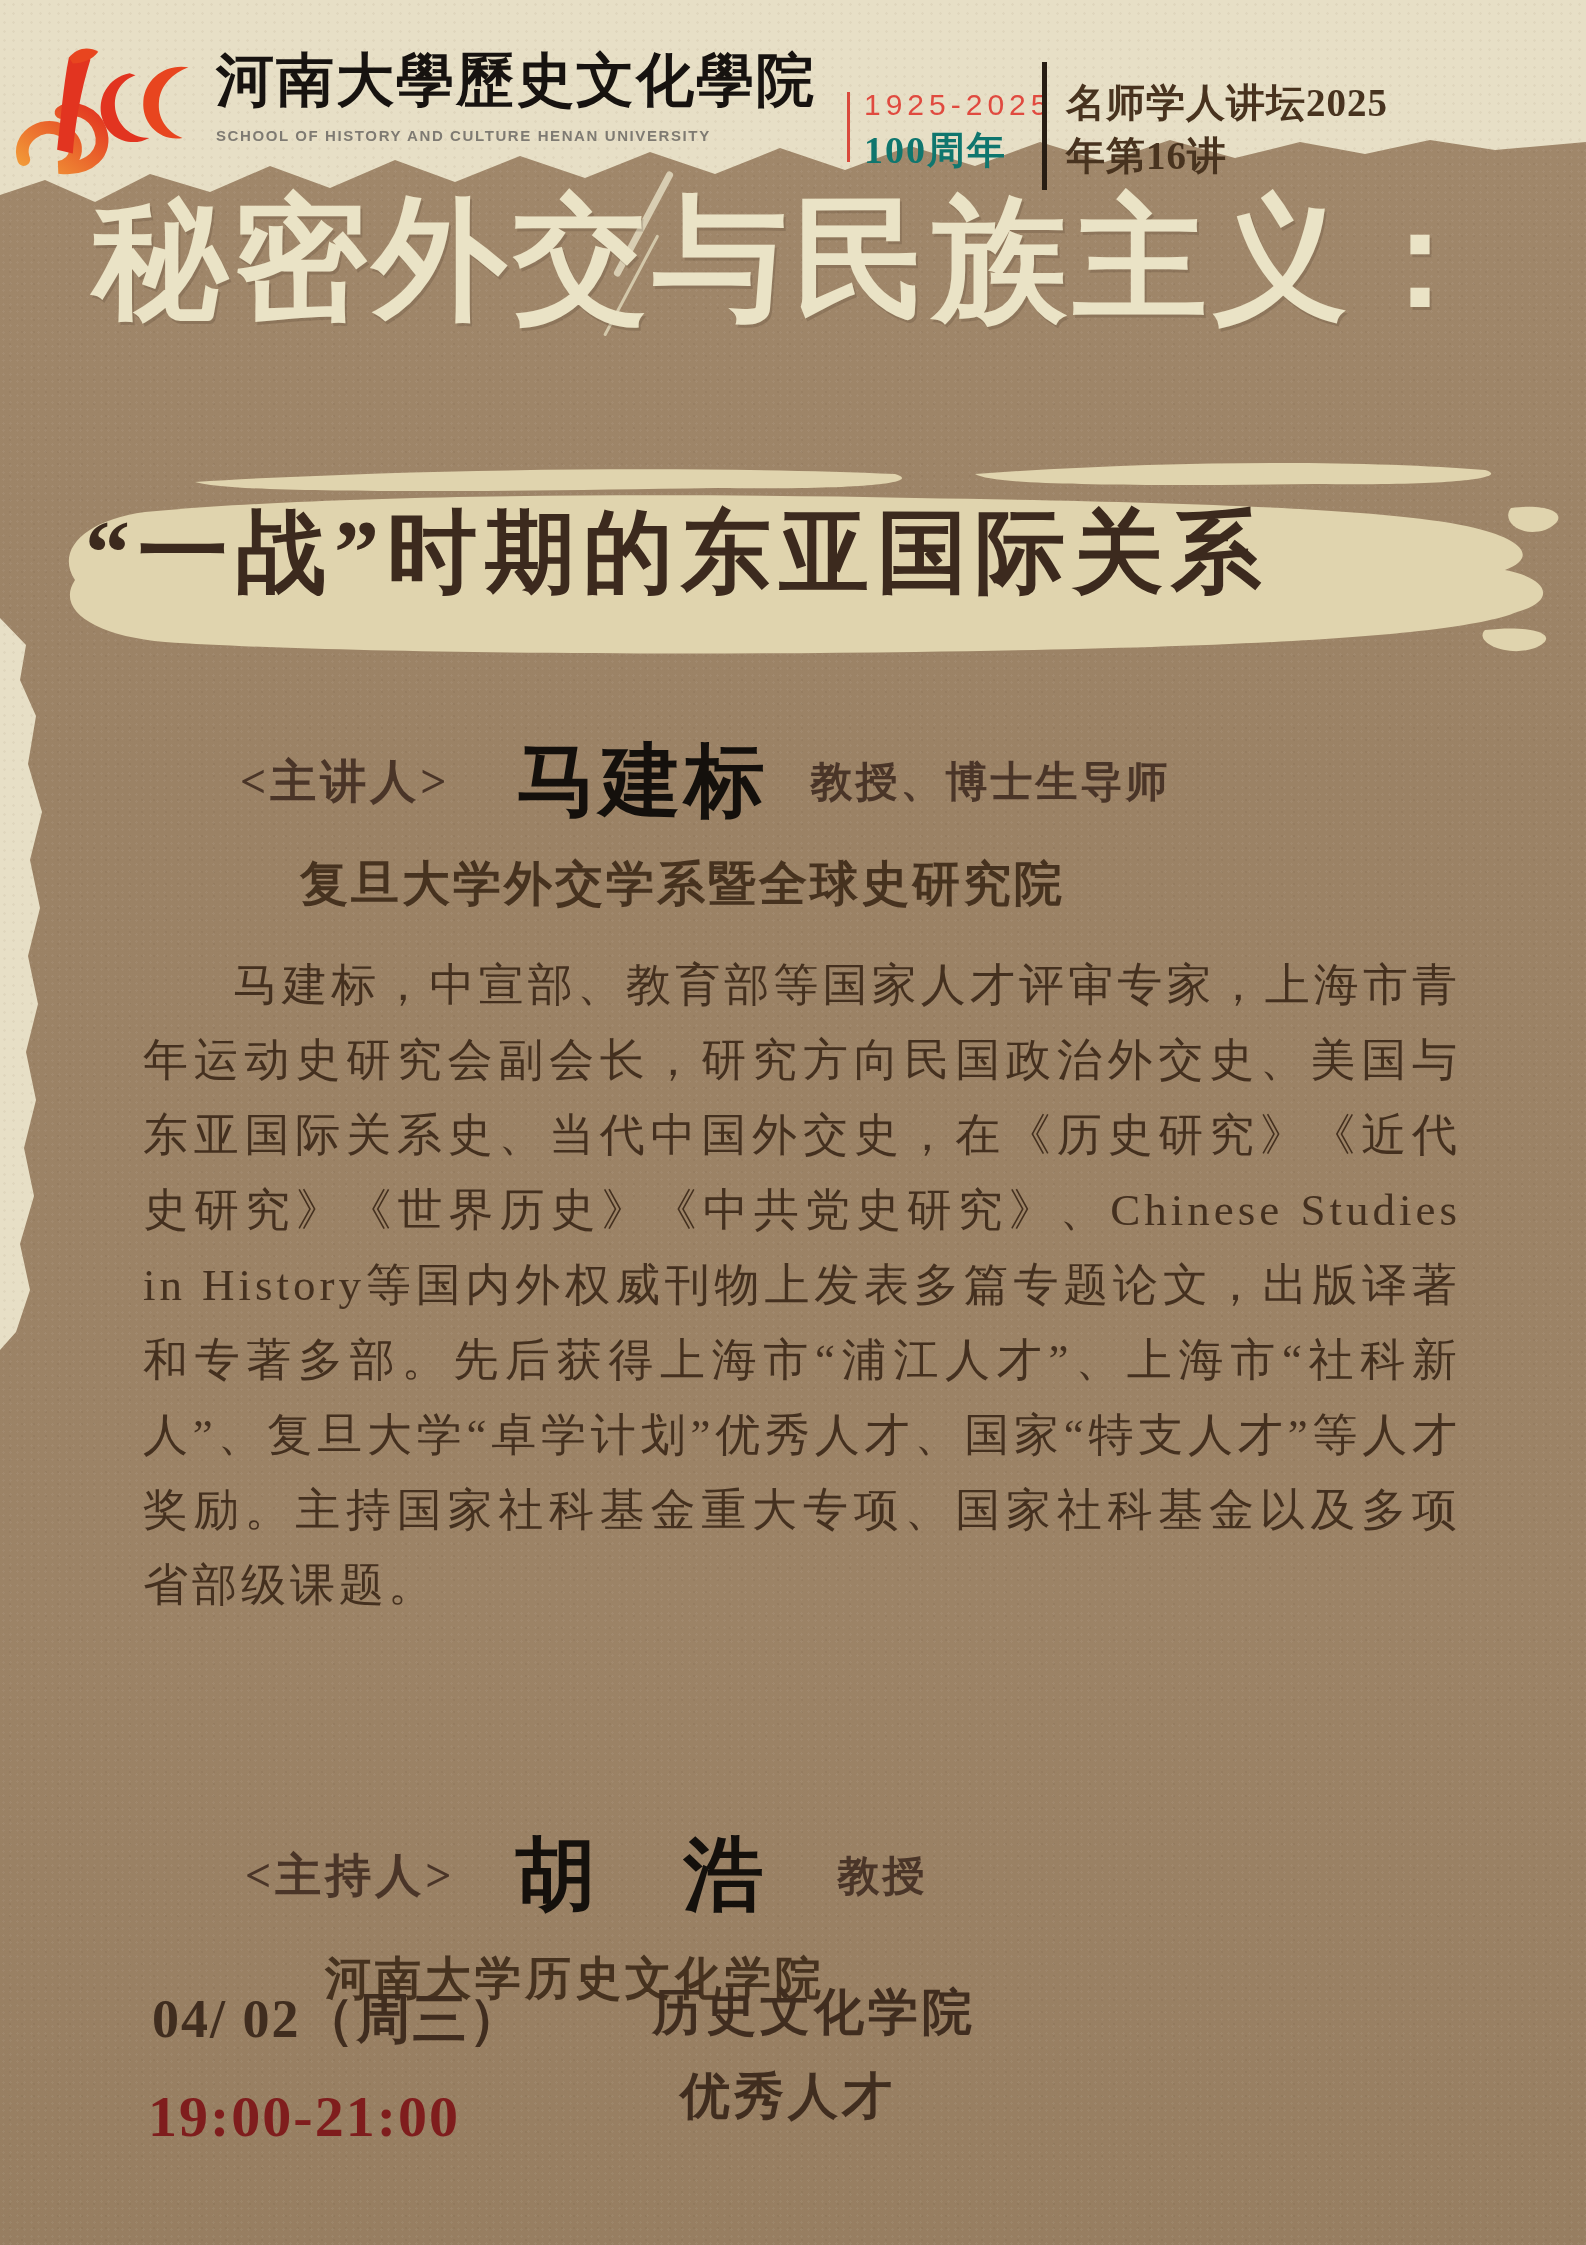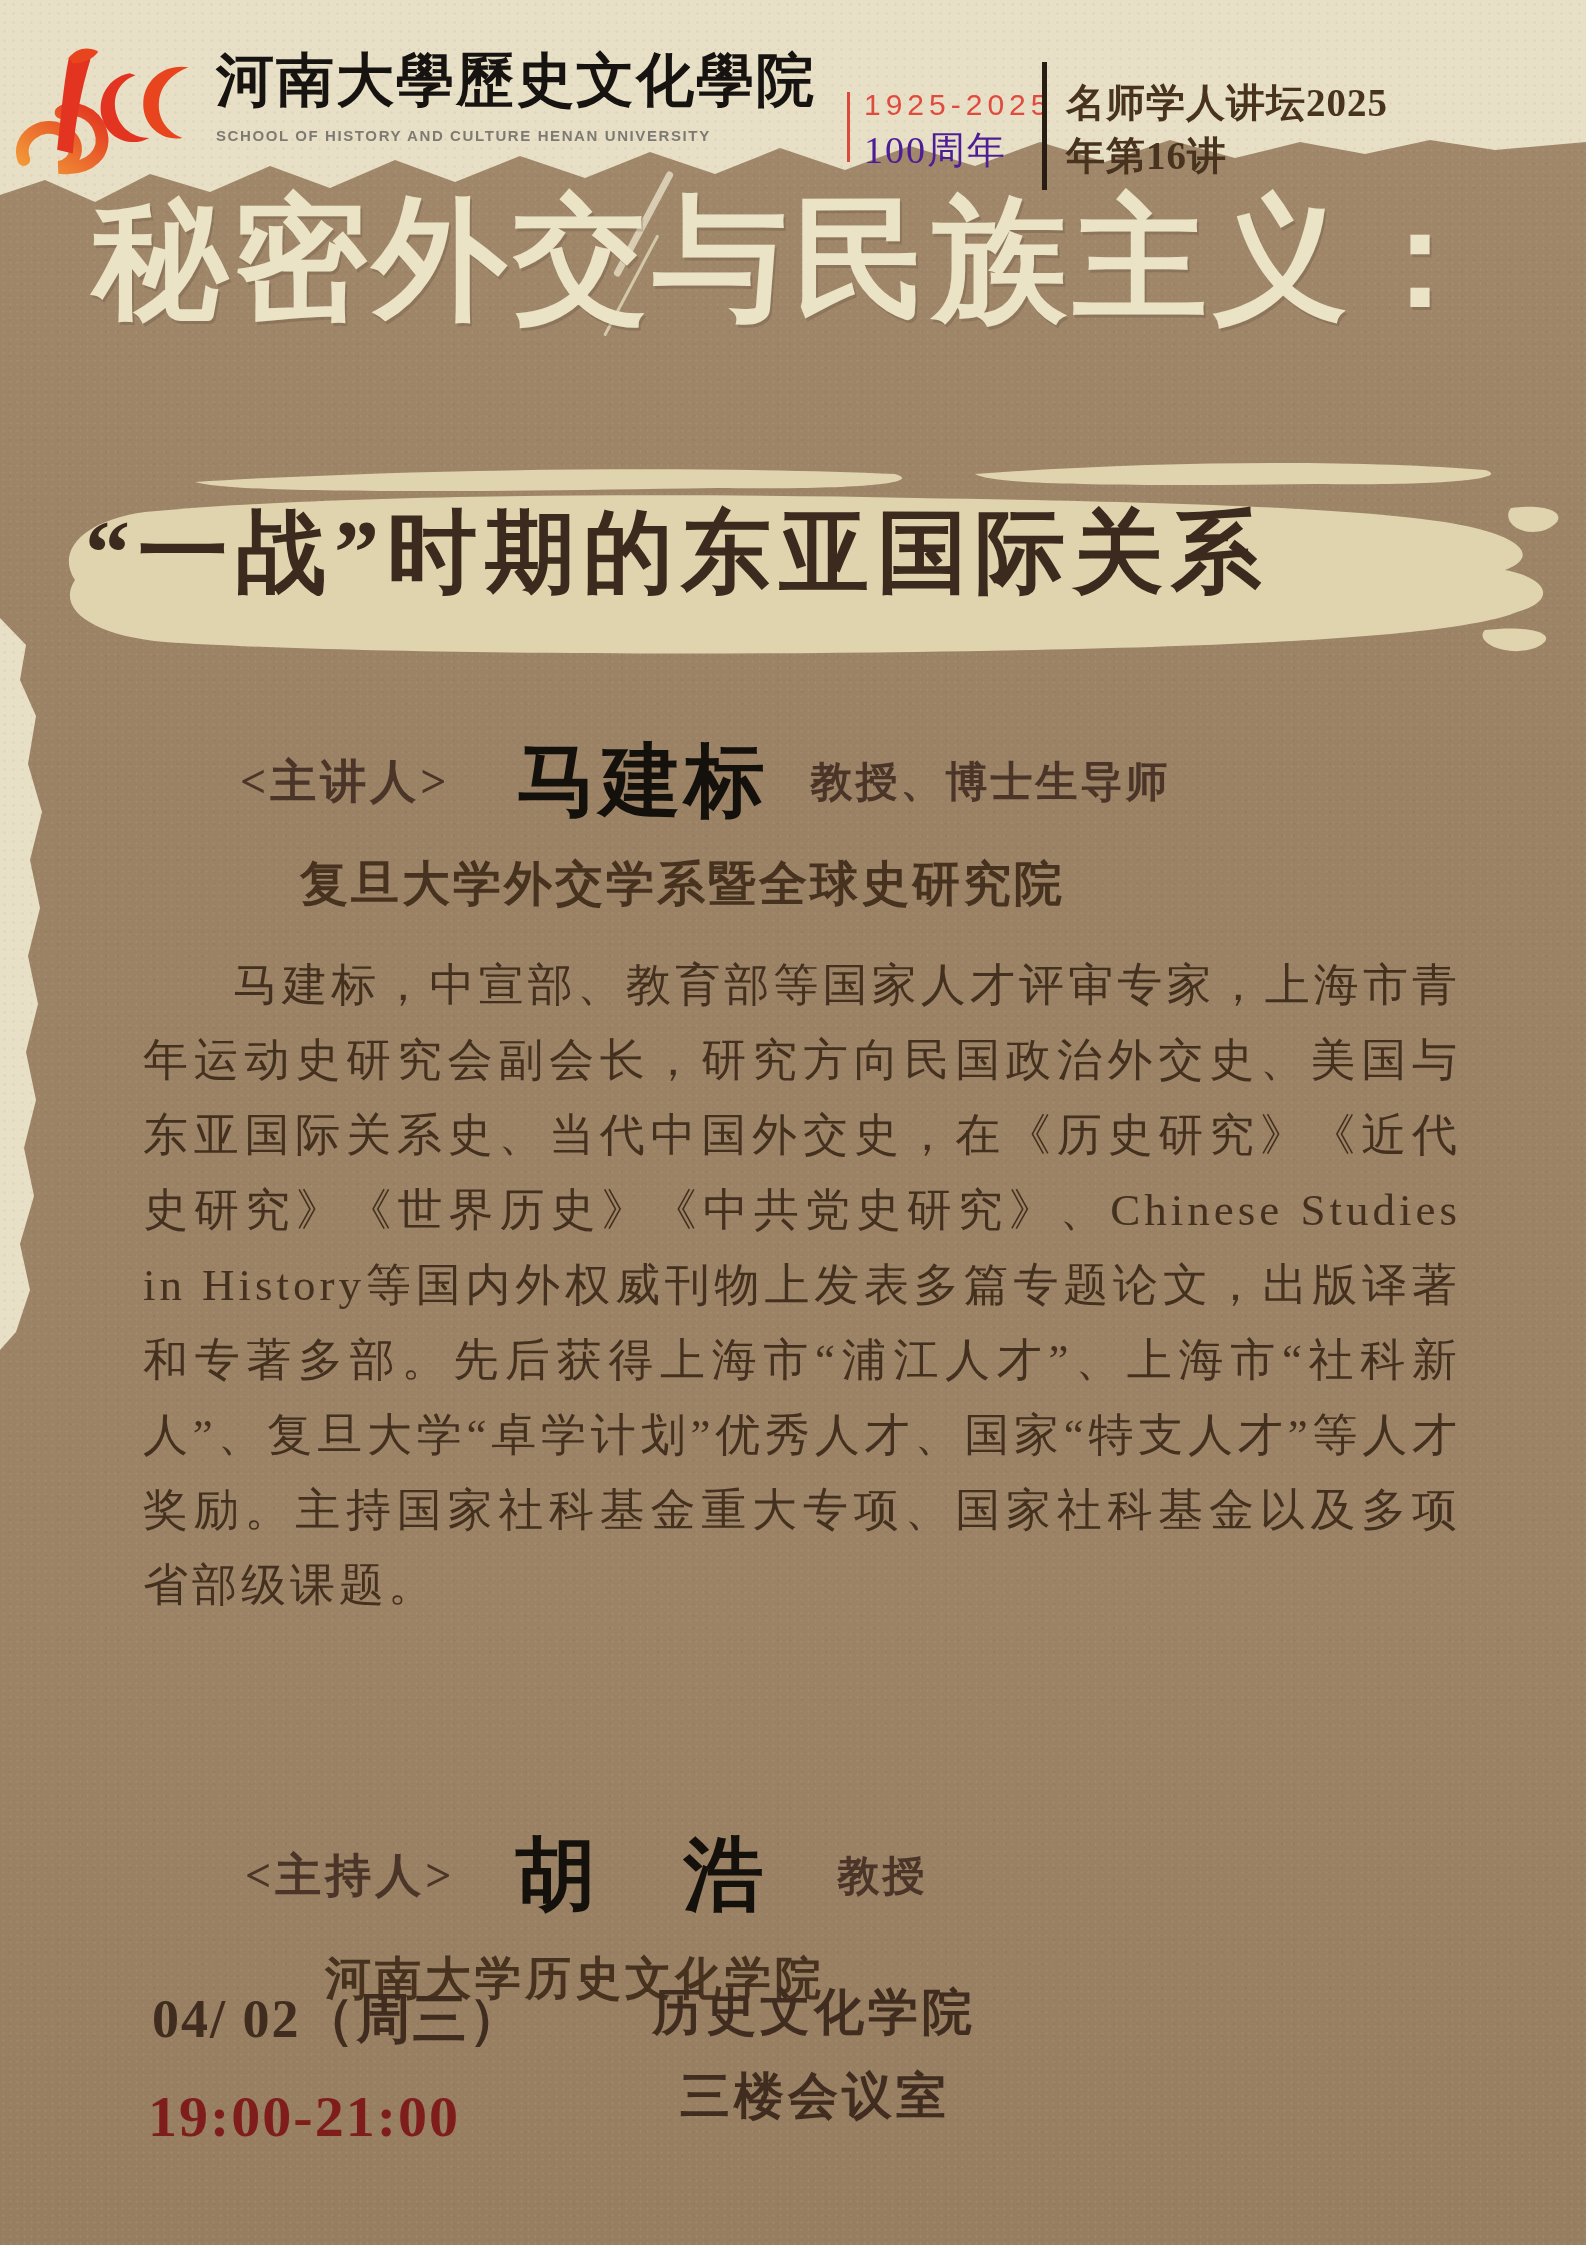--- a/index.html
+++ b/index.html
@@ -56,21 +56,21 @@
     font-family:"Liberation Serif","DejaVu Serif",serif;
   }
   .school-en{
     margin-top:7px; font-size:15px; letter-spacing:1.6px; color:#7e7a72;
     font-family:"Liberation Sans","DejaVu Sans",sans-serif; font-weight:bold;
   }
   .div-red{ position:absolute; left:847px; top:92px; width:3px; height:70px; background:#d9493c; }
   .anniv{ position:absolute; left:864px; top:88px; text-align:left; }
   .anniv-years{ font-size:30px; color:#e04a3f; letter-spacing:5px;
     font-family:"Liberation Sans","DejaVu Sans",sans-serif; }
-  .anniv-label{ font-size:38px; font-weight:normal; color:#4c1d95; margin-top:3px; letter-spacing:2px; }
+  .anniv-label{ font-size:38px; font-weight:bold; color:#0f766e; margin-top:3px; letter-spacing:2px; }
   .div-black{ position:absolute; left:1042px; top:62px; width:5px; height:128px; background:#271d13; }
   .series{ position:absolute; left:1066px; top:76px; }
   .series div{ font-size:39px; font-weight:bold; color:#48331f; line-height:53px; letter-spacing:1px; }
   
   .main-title{
     position:absolute; left:0; top:175px; width:1586px; z-index:6;
     text-align:center; font-size:134px; line-height:170px; font-weight:bold;
     color:#eae3c6; letter-spacing:6px;
     text-shadow:2px 3px 0 rgba(60,45,30,.18);
   }
@@ -174,14 +174,14 @@
   <span class="role">&lt;主持人&gt;</span>
   <span class="person-name">胡　浩</span>
   <span class="person-titles">教授</span>
 </div>
 <div class="host-affil">河南大学历史文化学院</div>
 
 <div class="schedule">
   <div class="sch-date">04/ 02（周三）</div>
   <div class="sch-time">19:00-21:00</div>
   <div class="sch-venue1">历史文化学院</div>
-  <div class="sch-venue2">三楼会议室</div>
+  <div class="sch-venue2">优秀人才</div>
 </div>
 
 </body></html>

